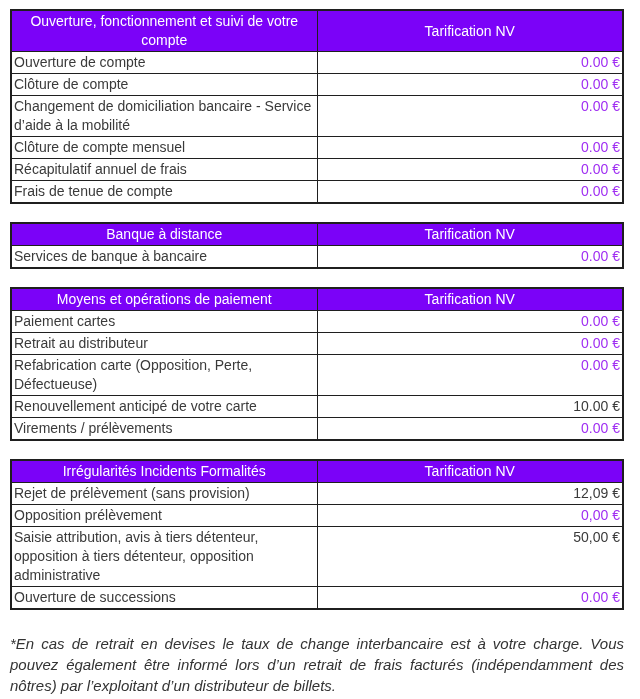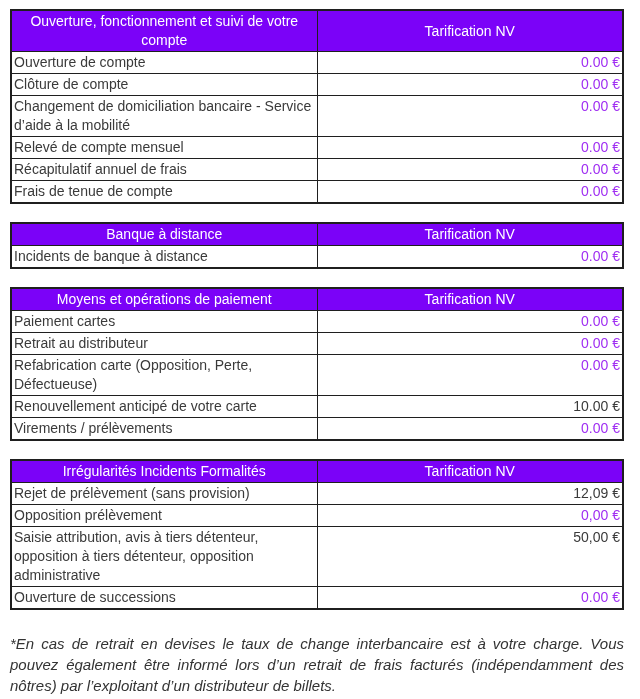--- a/index.html
+++ b/index.html
@@ -86,21 +86,21 @@
       </tr>
       <tr>
         <td class="label">Clôture de compte</td>
         <td class="value purple">0.00 €</td>
       </tr>
       <tr>
         <td class="label">Changement de domiciliation bancaire - Service d’aide à la mobilité</td>
         <td class="value purple">0.00 €</td>
       </tr>
       <tr>
-        <td class="label">Relevé de compte mensuel</td>
+        <td class="label">Clôture de compte mensuel</td>
         <td class="value purple">0.00 €</td>
       </tr>
       <tr>
         <td class="label">Récapitulatif annuel de frais</td>
         <td class="value purple">0.00 €</td>
       </tr>
       <tr>
         <td class="label">Frais de tenue de compte</td>
         <td class="value purple">0.00 €</td>
       </tr>
@@ -113,21 +113,21 @@
         <col class="c2">
       </colgroup>
     <thead>
       <tr>
         <th>Banque à distance</th>
         <th>Tarification NV</th>
       </tr>
     </thead>
     <tbody>
       <tr>
-        <td class="label">Incidents de banque à distance</td>
+        <td class="label">Services de banque à bancaire</td>
         <td class="value purple">0.00 €</td>
       </tr>
     </tbody>
   </table>
 
   <table class="price-table">
     <colgroup>
         <col class="c1">
         <col class="c2">
       </colgroup>

